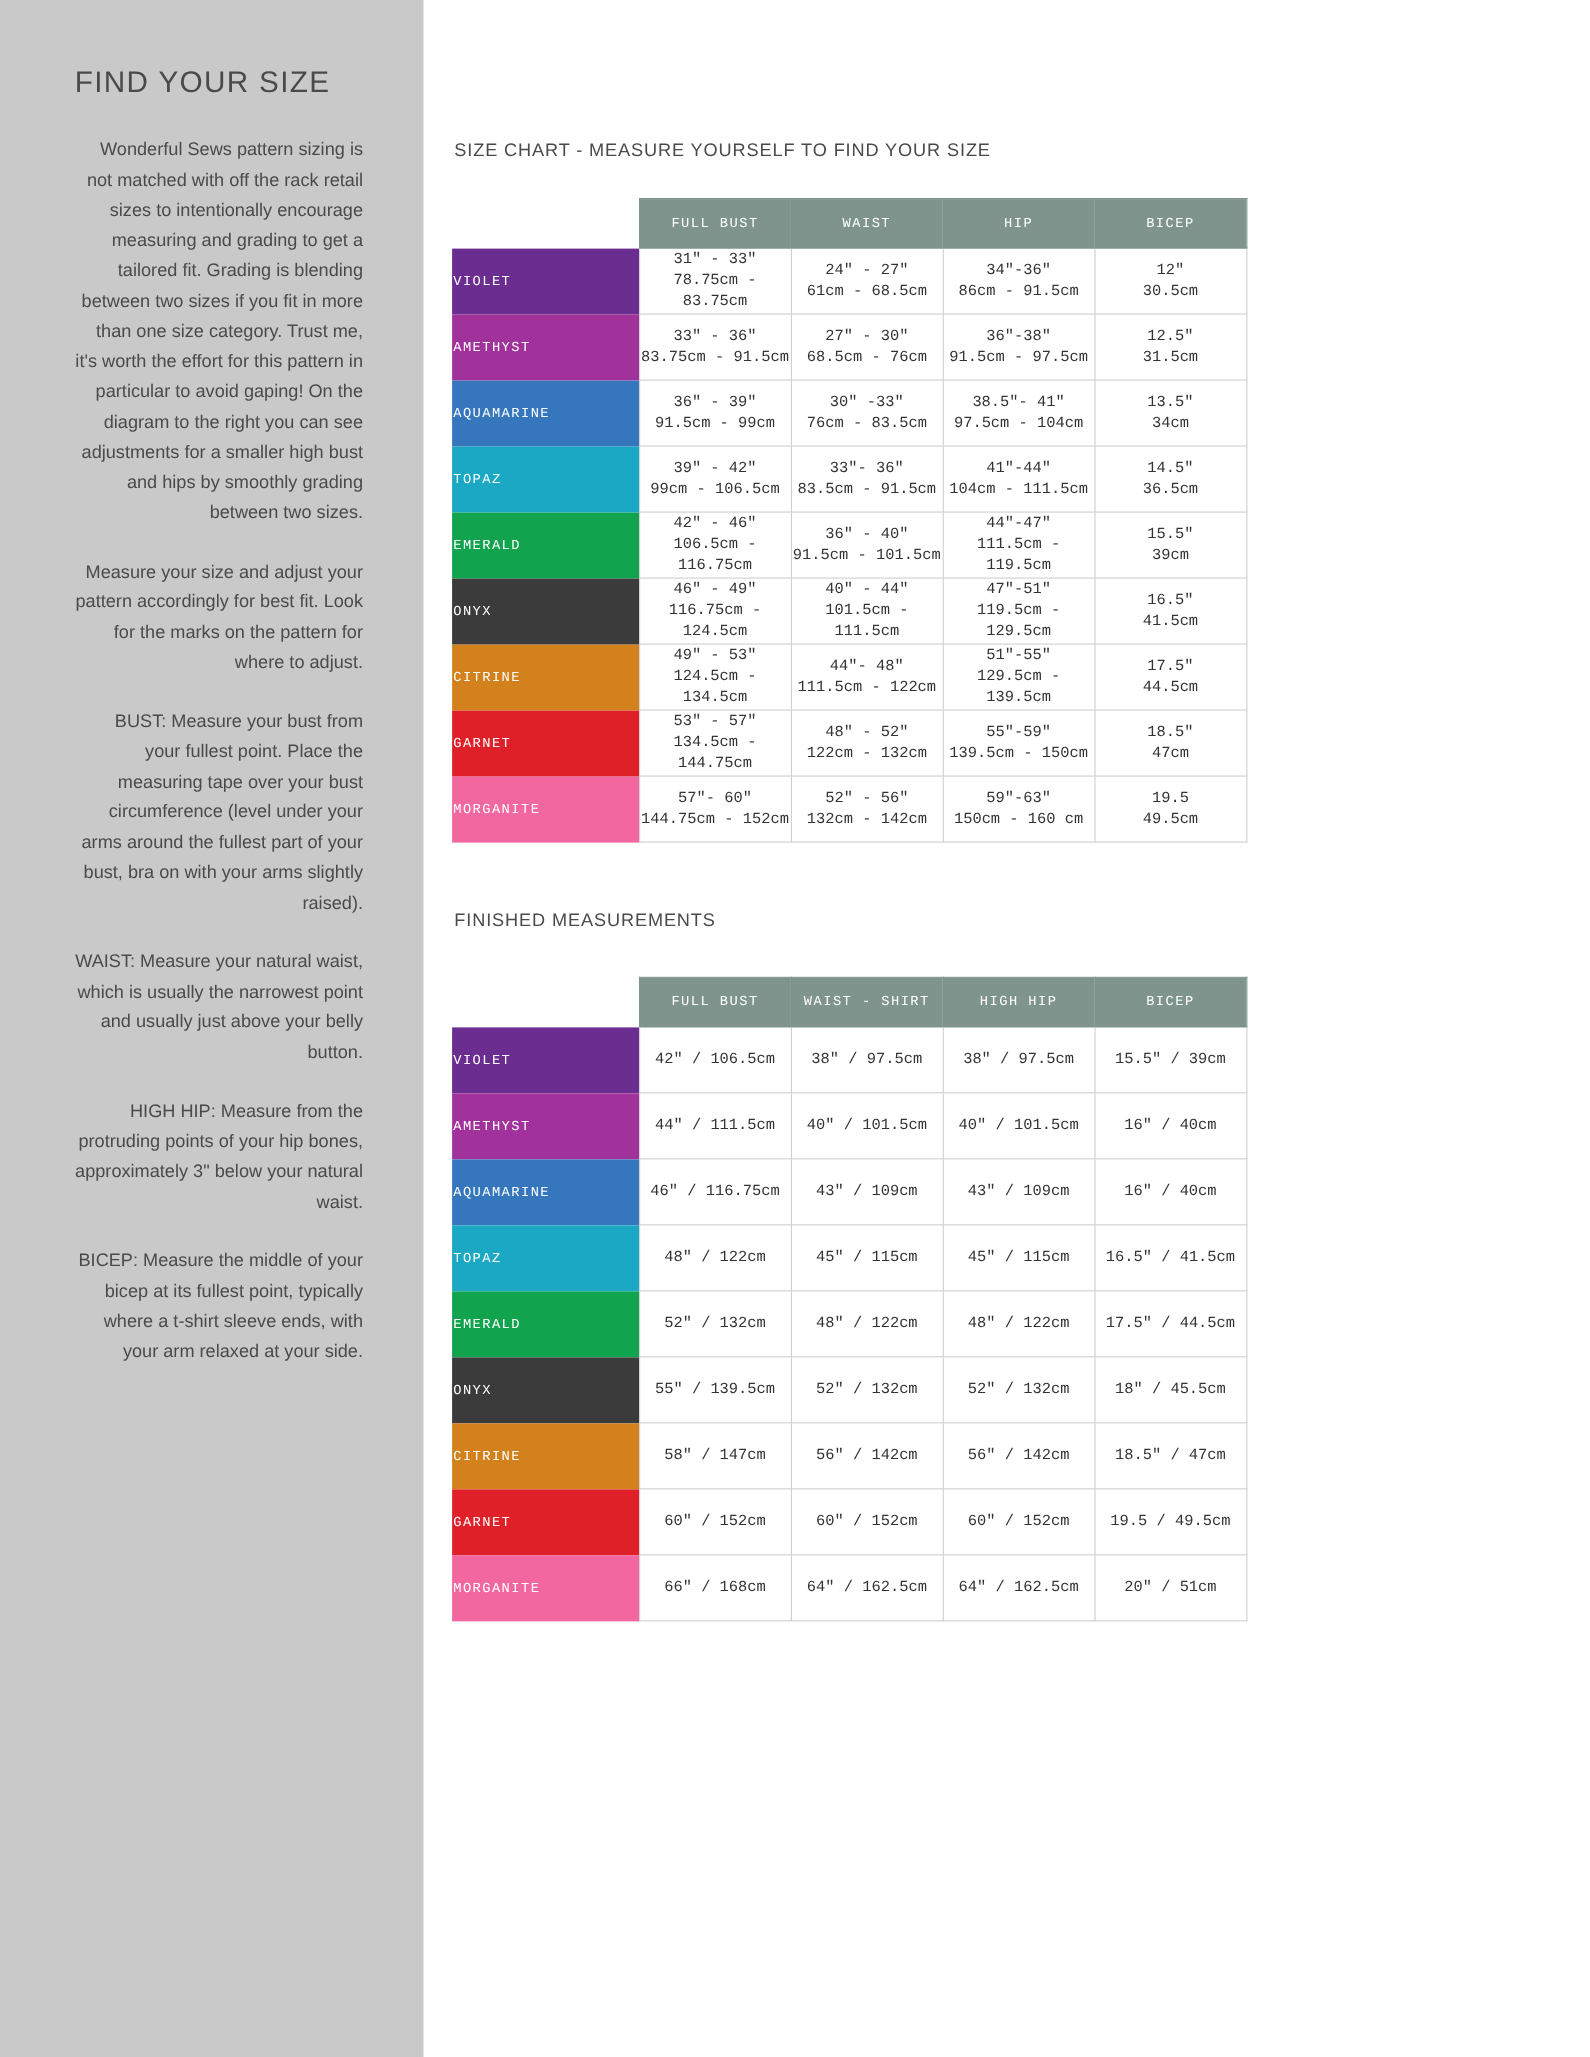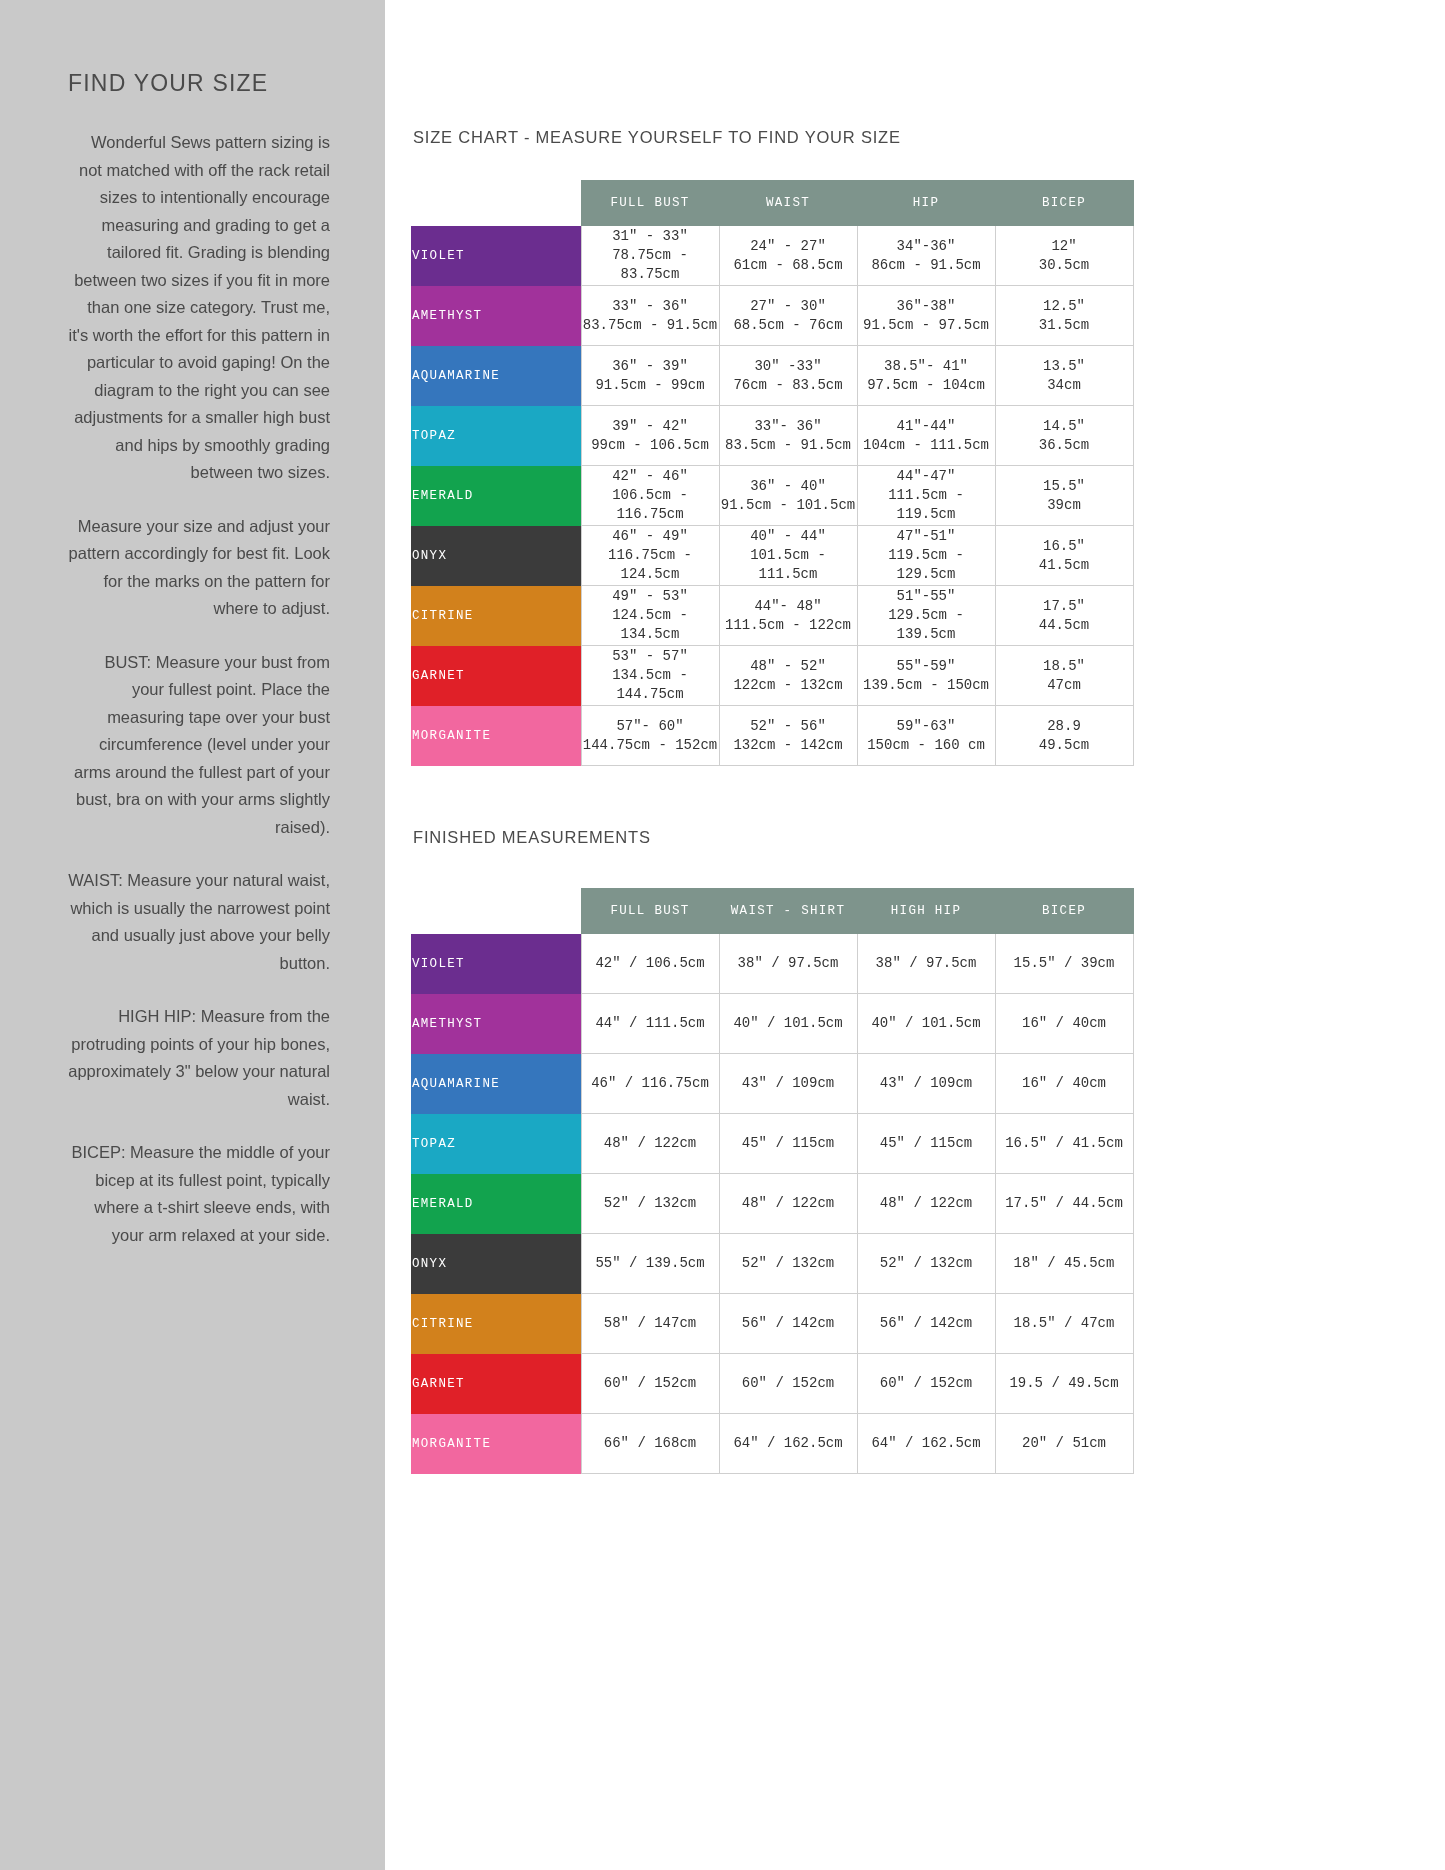--- a/index.html
+++ b/index.html
@@ -21,25 +21,25 @@
     position: absolute;
     left: 0;
     top: 0;
     width: 385px;
     height: 1870px;
     background: #c9c9c9;
     box-sizing: border-box;
     padding: 60px 55px 0 68px;
   }
   .sidebar-title {
-    font-size: 23px;
+    font-size: 27px;
     letter-spacing: 1.2px;
     color: #4a4a4a;
     font-weight: 400;
-    margin: 10px 0 32px 0;
+    margin: 0 0 32px 0;
   }
   .sidebar p {
     font-size: 16.5px;
     line-height: 27.5px;
     color: #4a4a4a;
     margin: 0 0 26px 0;
     font-weight: 400;
     text-align: right;
   }
 
@@ -314,21 +314,21 @@
           </td>
           <td class="val-cell">
             <span class="imp">52" - 56"</span>
             <span class="met">132cm - 142cm</span>
           </td>
           <td class="val-cell">
             <span class="imp">59"-63"</span>
             <span class="met">150cm - 160 cm</span>
           </td>
           <td class="val-cell">
-            <span class="imp">28.9</span>
+            <span class="imp">19.5</span>
             <span class="met">49.5cm</span>
           </td>
         </tr>
       </tbody>
   </table>
 
   <div class="section-title" id="finished-title">FINISHED MEASUREMENTS</div>
 
   <table class="chart" id="finished-chart">
     <colgroup>

